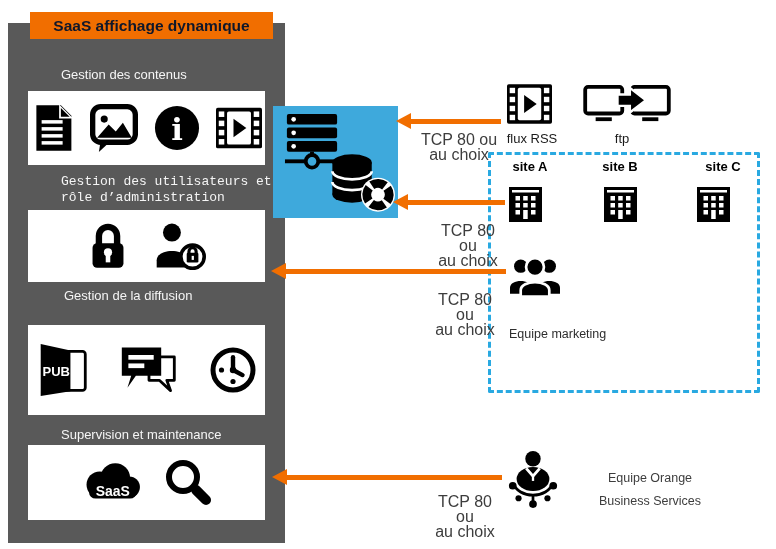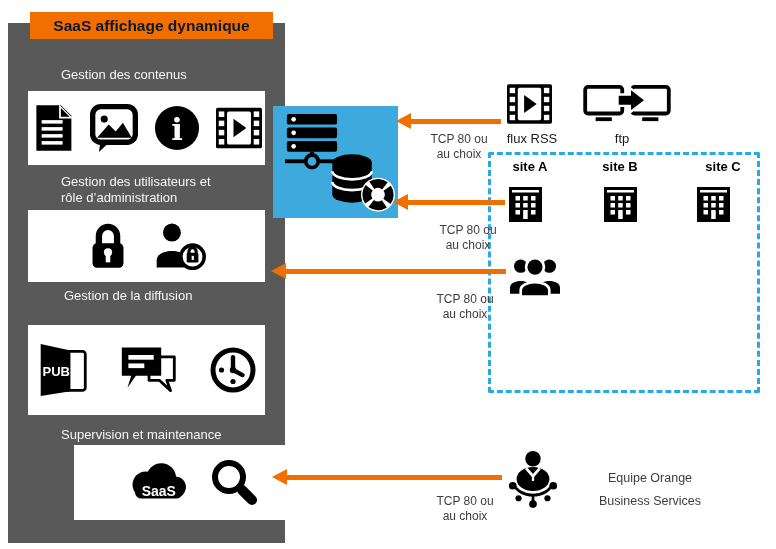--- a/index.html
+++ b/index.html
@@ -29,21 +29,21 @@
 
   
   .h-arrow{height:16px;z-index:3;}
   .h-arrow .shaft{position:absolute;left:11px;right:0;top:5.5px;height:5px;background:#F16E00;}
   .h-arrow .head{
     position:absolute;left:0;top:0;width:0;height:0;
     border-top:8px solid transparent;border-bottom:8px solid transparent;
     border-right:15px solid #F16E00;
   }
   .conn-label{
-    font-size:12px;line-height:15px;color:#3d3d3d;text-align:center;z-index:3;
+    font-size:16px;line-height:15px;color:#3d3d3d;text-align:center;z-index:3;
   }
 
   
   .source-label{font-size:13px;color:#1a1a1a;text-align:center;}
   .dashed-zone{
     left:488px;top:152px;width:272px;height:241px;
     border:3px dashed #29A9E1;border-radius:2px;box-sizing:border-box;z-index:0;
   }
   .site-label{font-size:13px;font-weight:bold;color:#000;text-align:center;}
   .roles{font-size:12.5px;line-height:14px;color:#2e2e2e;}
@@ -89,21 +89,21 @@
       <rect x="3" y="24" width="6" height="6"></rect>
         <rect x="3" y="34" width="6" height="6"></rect>
       <rect x="41" y="4" width="6" height="6"></rect>
         <rect x="41" y="14" width="6" height="6"></rect>
       <rect x="41" y="24" width="6" height="6"></rect>
         <rect x="41" y="34" width="6" height="6"></rect>
     </g>
   </svg>
 </div>
 
-<div class="abs section-label pre" style="left:37px;top:174px;">Gestion des utilisateurs et
+<div class="abs section-label pre" style="left:37px;top:174px;font-family:Liberation Mono, monospace;">Gestion des utilisateurs et
 rôle d’administration</div>
 <div class="abs white-box" style="top:210px;height:72px;gap:26px;">
   <svg width="40" height="48" viewBox="0 0 44 52">
     <path d="M12 26 V15 a10 10 0 0 1 20 0 V26" stroke="#000" stroke-width="7" fill="none"></path>
     <rect x="5" y="23" width="34" height="27" rx="5" fill="#000"></rect>
     <circle cx="22" cy="33" r="4.5" fill="#fff"></circle>
     <rect x="19.5" y="35" width="5" height="9" fill="#fff"></rect>
   </svg>
   <svg width="52" height="48" viewBox="0 0 58 52">
     <circle cx="20" cy="11" r="10" fill="#000"></circle>
@@ -132,21 +132,21 @@
     <circle cx="24" cy="24" r="20" fill="none" stroke="#000" stroke-width="5"></circle>
     <rect x="21.8" y="9" width="4.4" height="16" rx="2.2" fill="#000"></rect>
     <rect x="24" y="21.8" width="13" height="4.4" rx="2.2" fill="#000" transform="rotate(28 24 24)"></rect>
     <circle cx="24" cy="24" r="3.2" fill="#000"></circle>
     <circle cx="12.5" cy="24" r="2.6" fill="#000"></circle>
     <circle cx="24" cy="35.5" r="2.6" fill="#000"></circle>
   </svg>
 </div>
 
 <div class="abs section-label pre" style="left:37px;top:427px;">Supervision et maintenance</div>
-<div class="abs white-box" style="top:445px;height:75px;gap:18px;margin-left:46px;">
+<div class="abs white-box" style="top:445px;height:75px;gap:18px;">
   <svg width="66" height="46" viewBox="0 0 80 56">
     <circle cx="25" cy="30" r="16" fill="#000"></circle>
     <circle cx="44" cy="22" r="18" fill="#000"></circle>
     <circle cx="61" cy="33" r="13" fill="#000"></circle>
     <rect x="12" y="30" width="58" height="17" rx="8" fill="#000"></rect>
     <text x="41" y="44" font-size="17" font-weight="bold" fill="#fff" text-anchor="middle">SaaS</text>
   </svg>
   <svg width="52" height="52" viewBox="0 0 52 52">
     <circle cx="20" cy="20" r="14" fill="none" stroke="#000" stroke-width="6"></circle>
     <rect x="29" y="26" width="24" height="10" rx="5" fill="#000" transform="rotate(45 31 31)"></rect>
@@ -283,20 +283,21 @@
 <svg class="abs" style="left:510px;top:255px;" width="50" height="42" viewBox="0 0 56 46">
   <circle cx="12" cy="12" r="7.5" fill="#000"></circle>
   <circle cx="44" cy="12" r="7.5" fill="#000"></circle>
   <path d="M0 43 V36 C0 26 24 26 24 36 V43 Z" fill="#000"></path>
   <path d="M32 43 V36 C32 26 56 26 56 36 V43 Z" fill="#000"></path>
   <circle cx="28" cy="13" r="10" fill="#000" stroke="#fff" stroke-width="3"></circle>
   <path d="M12 46 V39 C12 27 44 27 44 39 V46 Z" fill="#000" stroke="#fff" stroke-width="3"></path>
 </svg>
 
 <div class="abs roles" style="left:509px;top:327px;">
+  <div>Equipe marketing</div>
 </div>
 
 <svg class="abs" style="left:506px;top:450px;" width="54" height="58" viewBox="0 0 56 60">
   <circle cx="28" cy="9" r="8" fill="#000"></circle>
   <ellipse cx="28" cy="30" rx="17" ry="12.5" fill="#000"></ellipse>
   <path d="M21 19 L28 27 L35 19" stroke="#fff" stroke-width="3" fill="none"></path>
   <rect x="26.8" y="25" width="2.4" height="7" fill="#fff"></rect>
   <path d="M8 35 a20.5 15 0 0 0 40 0" stroke="#000" stroke-width="3" fill="none"></path>
   <rect x="26.6" y="46" width="2.8" height="8" fill="#000"></rect>
   <circle cx="7" cy="37" r="4" fill="#000"></circle>

